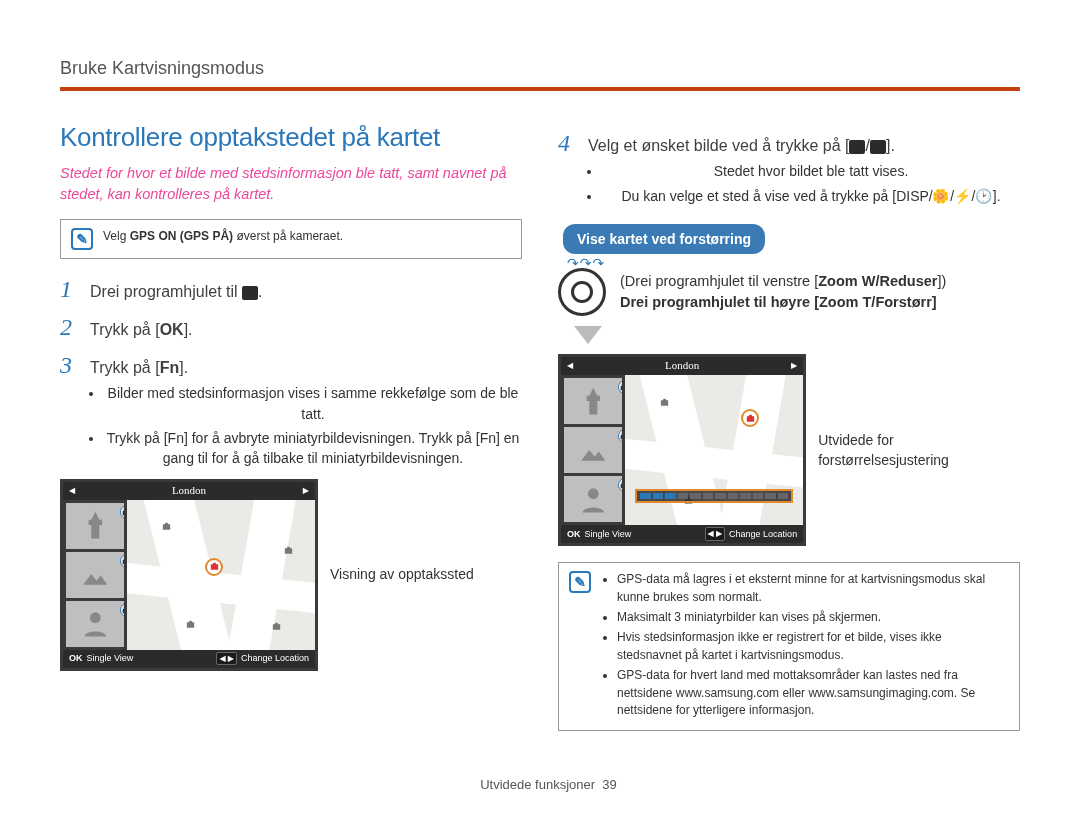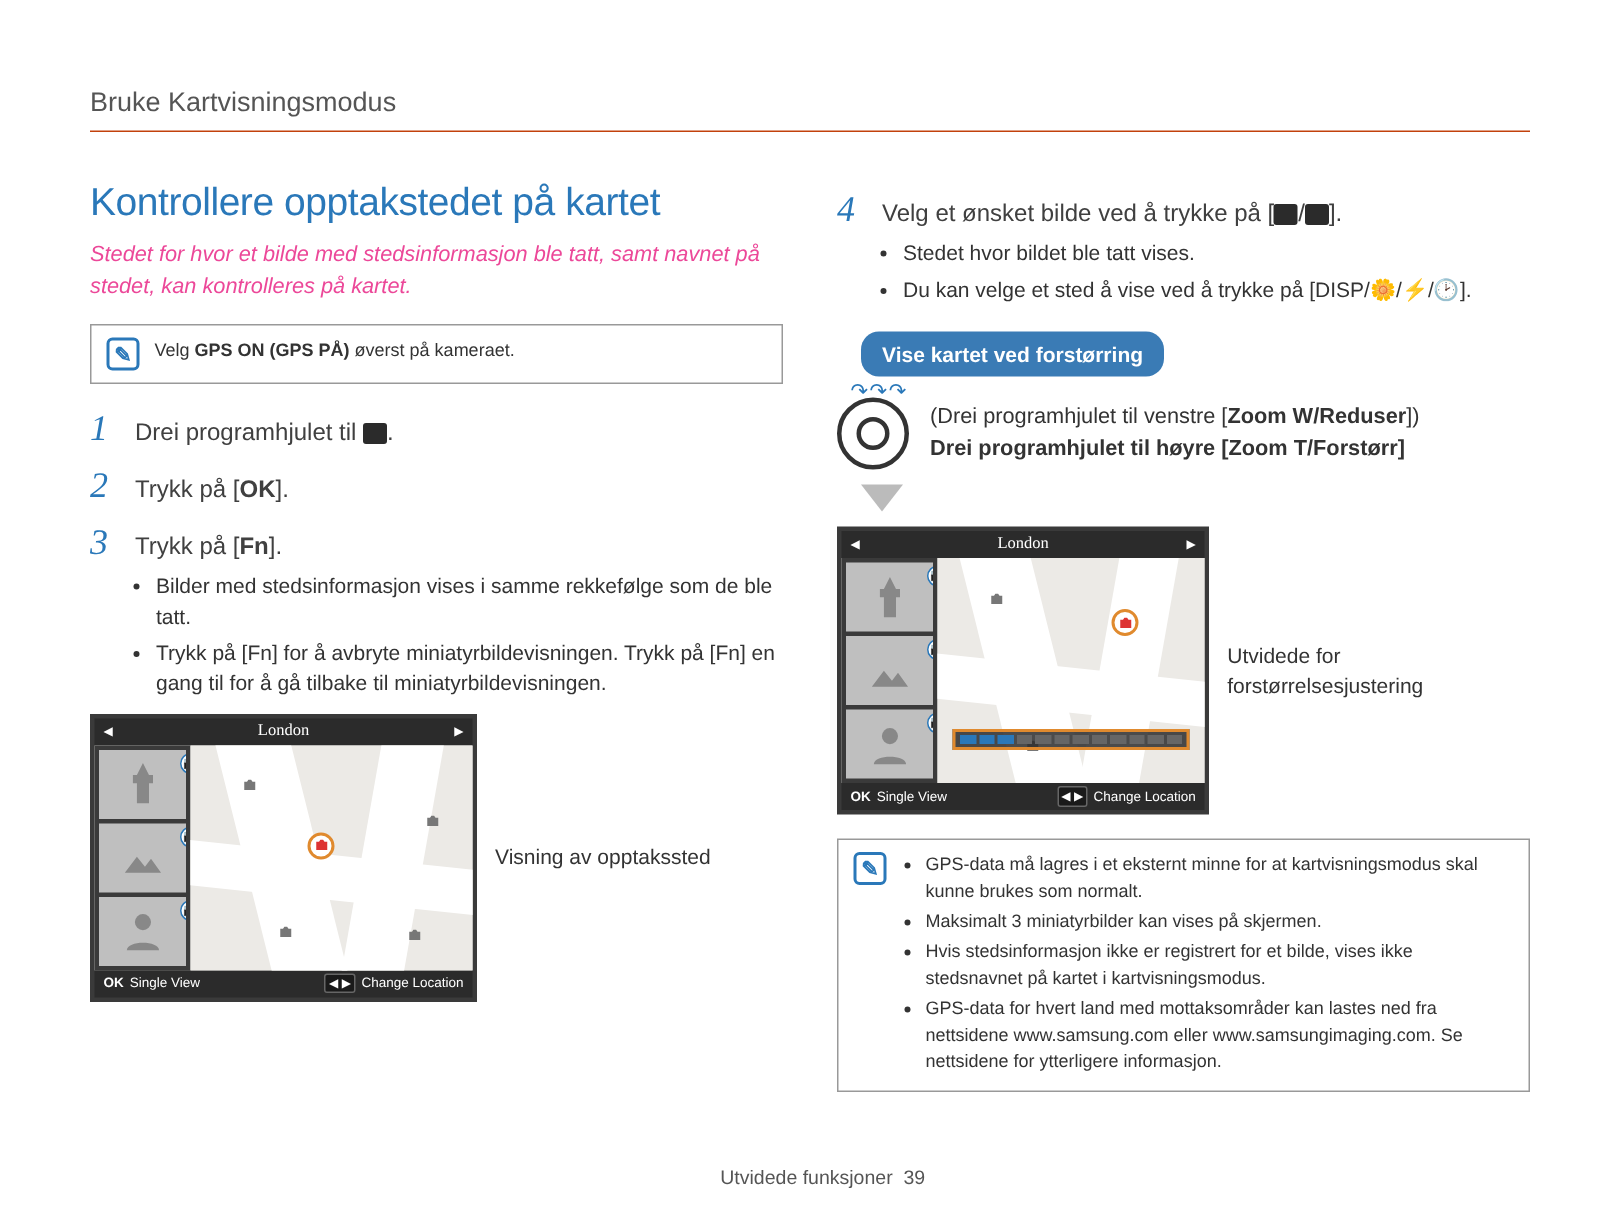--- a/index.html
+++ b/index.html
@@ -13,21 +13,21 @@
     line-height: 1.45;
     position: relative;
   }
   .page {
     padding: 55px 60px 30px 60px;
   }
   .breadcrumb {
     font-size: 18px;
     font-weight: 300;
     color: #555;
-    border-bottom: 1px solid #c2410c;
+    border-bottom: 4px solid #c2410c;
     padding-bottom: 6px;
     margin-bottom: 28px;
   }
   .cols { display: flex; gap: 36px; }
   .col { flex: 1; min-width: 0; }
 
   .section-title {
     color: #2a78b9;
     font-size: 26px;
     font-weight: 300;
@@ -73,31 +73,31 @@
   .step-text { font-size:16px; color:#404040; padding-top:3px;}
   .step-text .btn-key {
     font-family: Arial, sans-serif;
     font-weight: bold;
   }
   .sublist {
     margin: 4px 0 8px 30px;
     font-size:14px;
     color:#333;
   }
-  .sublist li { list-style: disc; margin-left: 14px; margin-bottom:4px;}
+  .sublist li { list-style: disc; margin-left: 14px; margin-bottom:4px;text-align:center;}
 
   .pill-header {
     display:inline-block;
     background:#3a7bb5;
     color:#fff;
     border-radius:12px;
     padding:5px 14px;
     font-size:14px;
     font-weight:600;
-    margin: 10px 0 14px 16px;
+    margin: 10px 0 14px 5px;
   }
 
   
   .screen-wrapper { display:flex; align-items:center; gap:12px; margin-top:10px;}
   .screen {
     width: 258px;
     background:#3a3a3a;
     padding:3px;
     color:#fff;
     font-size:10px;

